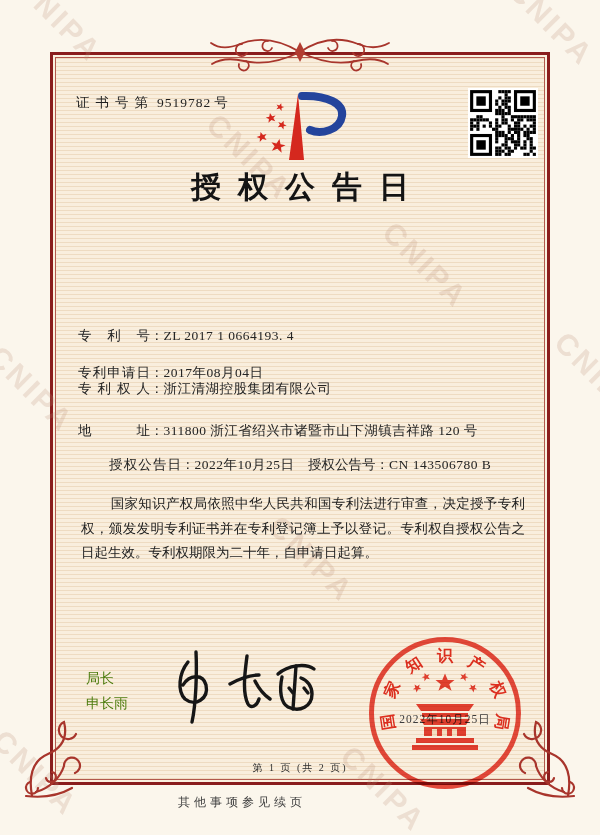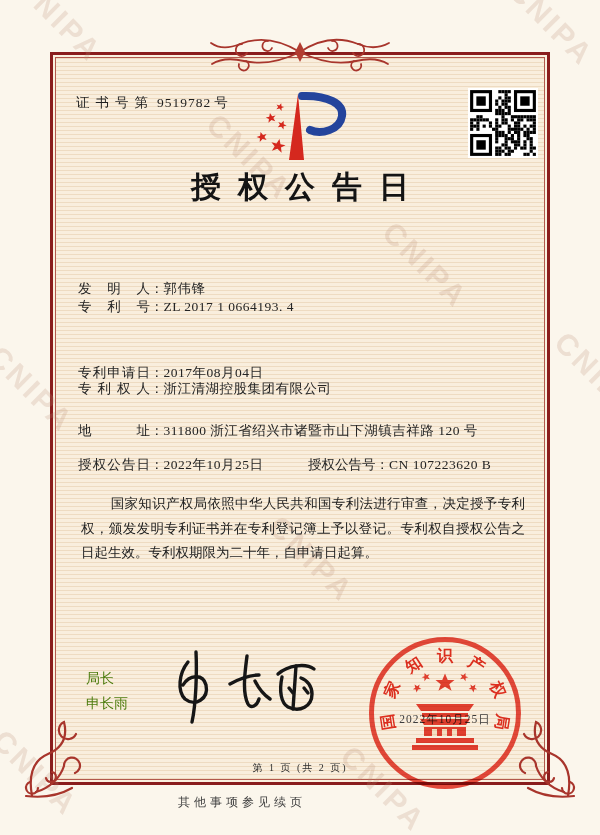--- a/index.html
+++ b/index.html
@@ -280,40 +280,37 @@
           <rect x="38" y="62" width="3" height="3"></rect>
           <rect x="53" y="62" width="3" height="3"></rect>
           <rect x="56" y="62" width="3" height="3"></rect>
           <rect x="62" y="62" width="3" height="3"></rect>
         </g>
     </svg>
   </div>
 
   <div class="title">授权公告日</div>
 
-  <div class="row" style="top:280px;">
-    <span class="flabel">发明人</span><span>：</span><span class="fvalue">郭伟锋</span>
-  </div>
-  <div class="row" style="top:298px;">
+  <div class="row" style="top:327px;">
     <span class="flabel">专利号</span><span>：</span><span class="fvalue">ZL 2017 1 0664193. 4</span>
   </div>
   <div class="row" style="top:364px;">
     <span class="flabel">专利申请日</span><span>：</span><span class="fvalue">2017年08月04日</span>
   </div>
   <div class="row" style="top:368px;margin-top:12px;">
     <span class="flabel">专利权人</span><span>：</span><span class="fvalue">浙江清湖控股集团有限公司</span>
   </div>
   <div class="row" style="top:422px;">
     <span class="flabel">地址</span><span>：</span><span class="fvalue">311800 浙江省绍兴市诸暨市山下湖镇吉祥路 120 号</span>
   </div>
-  <div class="row" style="top:456px;">
+  <div class="row" style="top:456px;margin-left:31px;">
     <span class="flabel">授权公告日</span><span>：</span><span class="fvalue">2022年10月25日</span>
   </div>
   <div class="row" style="top:456px;left:308px;">
-    <span>授权公告号</span><span>：</span><span class="fvalue">CN 107223620 B</span>
+    <span>授权公告号</span><span>：</span><span class="fvalue">CN 143506780 B</span>
   </div>
 
   <div class="paras">
     <p>国家知识产权局依照中华人民共和国专利法进行审查，决定授予专利权，颁发发明专利证书并在专利登记簿上予以登记。专利权自授权公告之日起生效。专利权期限为二十年，自申请日起算。</p>
   </div>
 
   <div class="director">
     <div>局长</div>
     <div>申长雨</div>
   </div>

